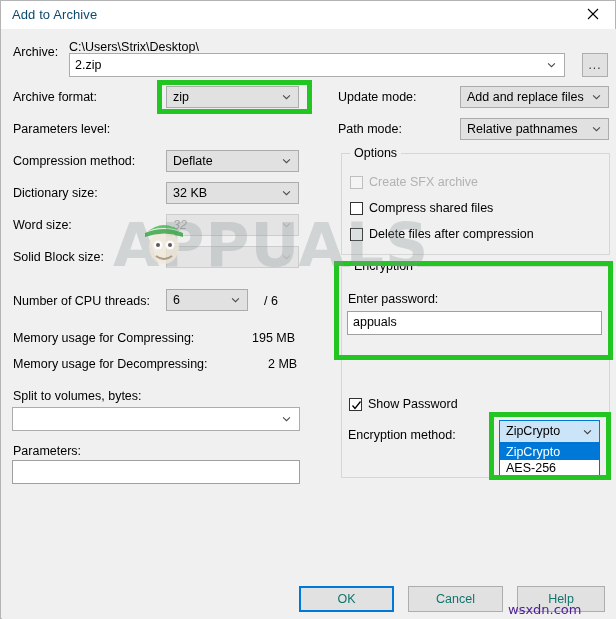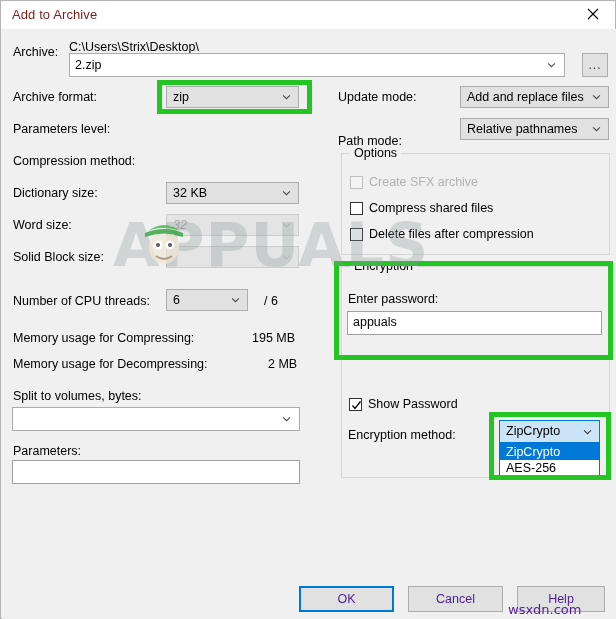--- a/index.html
+++ b/index.html
@@ -29,21 +29,21 @@
     position: absolute;
     left: 0; top: 0;
     width: 100%; height: 28px;
     background: #ffffff;
     box-sizing: border-box;
   }
   .title-text {
     position: absolute;
     left: 11px; top: 6px;
     font-size: 13px;
-    color: #7f1d1d;
+    color: #0c4a6e;
     letter-spacing: 0.1px;
   }
   .close-btn {
     position: absolute;
     right: 0; top: 0;
     width: 45px; height: 26px;
     display: flex; align-items: center; justify-content: center;
     cursor: default;
   }
   .close-btn svg { display: block; }
@@ -206,21 +206,21 @@
 
   
   .btn {
     position: absolute;
     box-sizing: border-box;
     height: 26px;
     background: #e1e1e1;
     border: 1px solid #adadad;
     display: flex; align-items: center; justify-content: center;
     font-size: 12.5px;
-    color: #4c1d95;
+    color: #0f766e;
   }
   .btn.default {
     border: 2px solid #0078d7;
     background: #e1e1e1;
   }
 
   
   .greenbox {
     position: absolute;
     box-sizing: border-box;
@@ -289,20 +289,26 @@
     <div class="combo" style="left:164px; top:57px; width:133px;">
       <span class="ctext">zip</span>
       <svg class="chev" viewBox="0 0 10 7">
         <polyline points="1,1.5 5,5.5 9,1.5" fill="none" stroke="#4a4a4a" stroke-width="1.2"></polyline>
       </svg>
     </div>
 
     <div class="label" style="left:11px; top:93px;">Parameters level:</div>
 
     <div class="label" style="left:11px; top:125px;">Compression method:</div>
+    <div class="combo" style="left:164px; top:121px; width:133px;">
+      <span class="ctext">Deflate</span>
+      <svg class="chev" viewBox="0 0 10 7">
+        <polyline points="1,1.5 5,5.5 9,1.5" fill="none" stroke="#4a4a4a" stroke-width="1.2"></polyline>
+      </svg>
+    </div>
 
     <div class="label" style="left:11px; top:157px;">Dictionary size:</div>
     <div class="combo" style="left:164px; top:153px; width:133px;">
       <span class="ctext">32 KB</span>
       <svg class="chev" viewBox="0 0 10 7">
         <polyline points="1,1.5 5,5.5 9,1.5" fill="none" stroke="#4a4a4a" stroke-width="1.2"></polyline>
       </svg>
     </div>
 
     <div class="label" style="left:11px; top:189px;">Word size:</div>
@@ -350,21 +356,21 @@
     </div>
 
     <div class="label" style="left:336px; top:61px;">Update mode:</div>
     <div class="combo" style="left:458px; top:57px; width:149px;">
       <span class="ctext">Add and replace files</span>
       <svg class="chev" viewBox="0 0 10 7">
         <polyline points="1,1.5 5,5.5 9,1.5" fill="none" stroke="#4a4a4a" stroke-width="1.2"></polyline>
       </svg>
     </div>
 
-    <div class="label" style="left:336px; top:93px;margin-top:12px;">Path mode:</div>
+    <div class="label" style="left:336px; top:93px;">Path mode:</div>
     <div class="combo" style="left:458px; top:89px; width:149px;">
       <span class="ctext">Relative pathnames</span>
       <svg class="chev" viewBox="0 0 10 7">
         <polyline points="1,1.5 5,5.5 9,1.5" fill="none" stroke="#4a4a4a" stroke-width="1.2"></polyline>
       </svg>
     </div>
 
     <div class="group" style="left:339px; top:124px; width:269px; height:102px;">
       <span class="group-legend">Options</span>
     </div>

